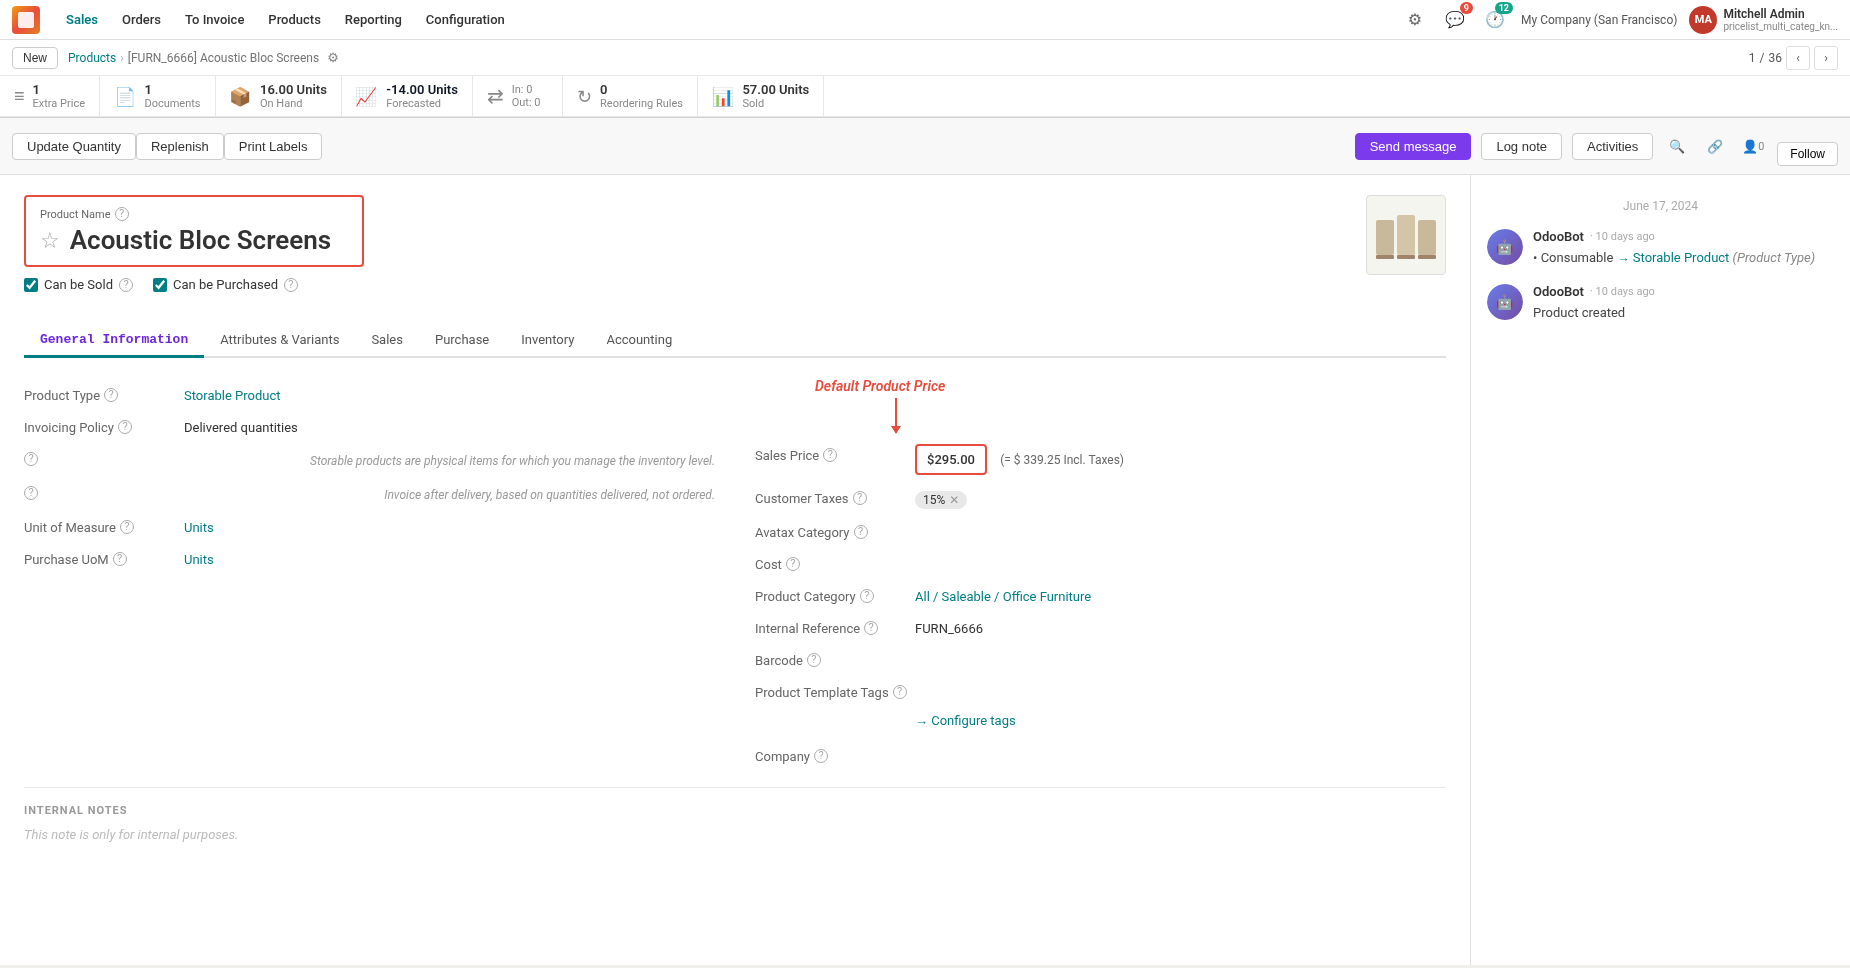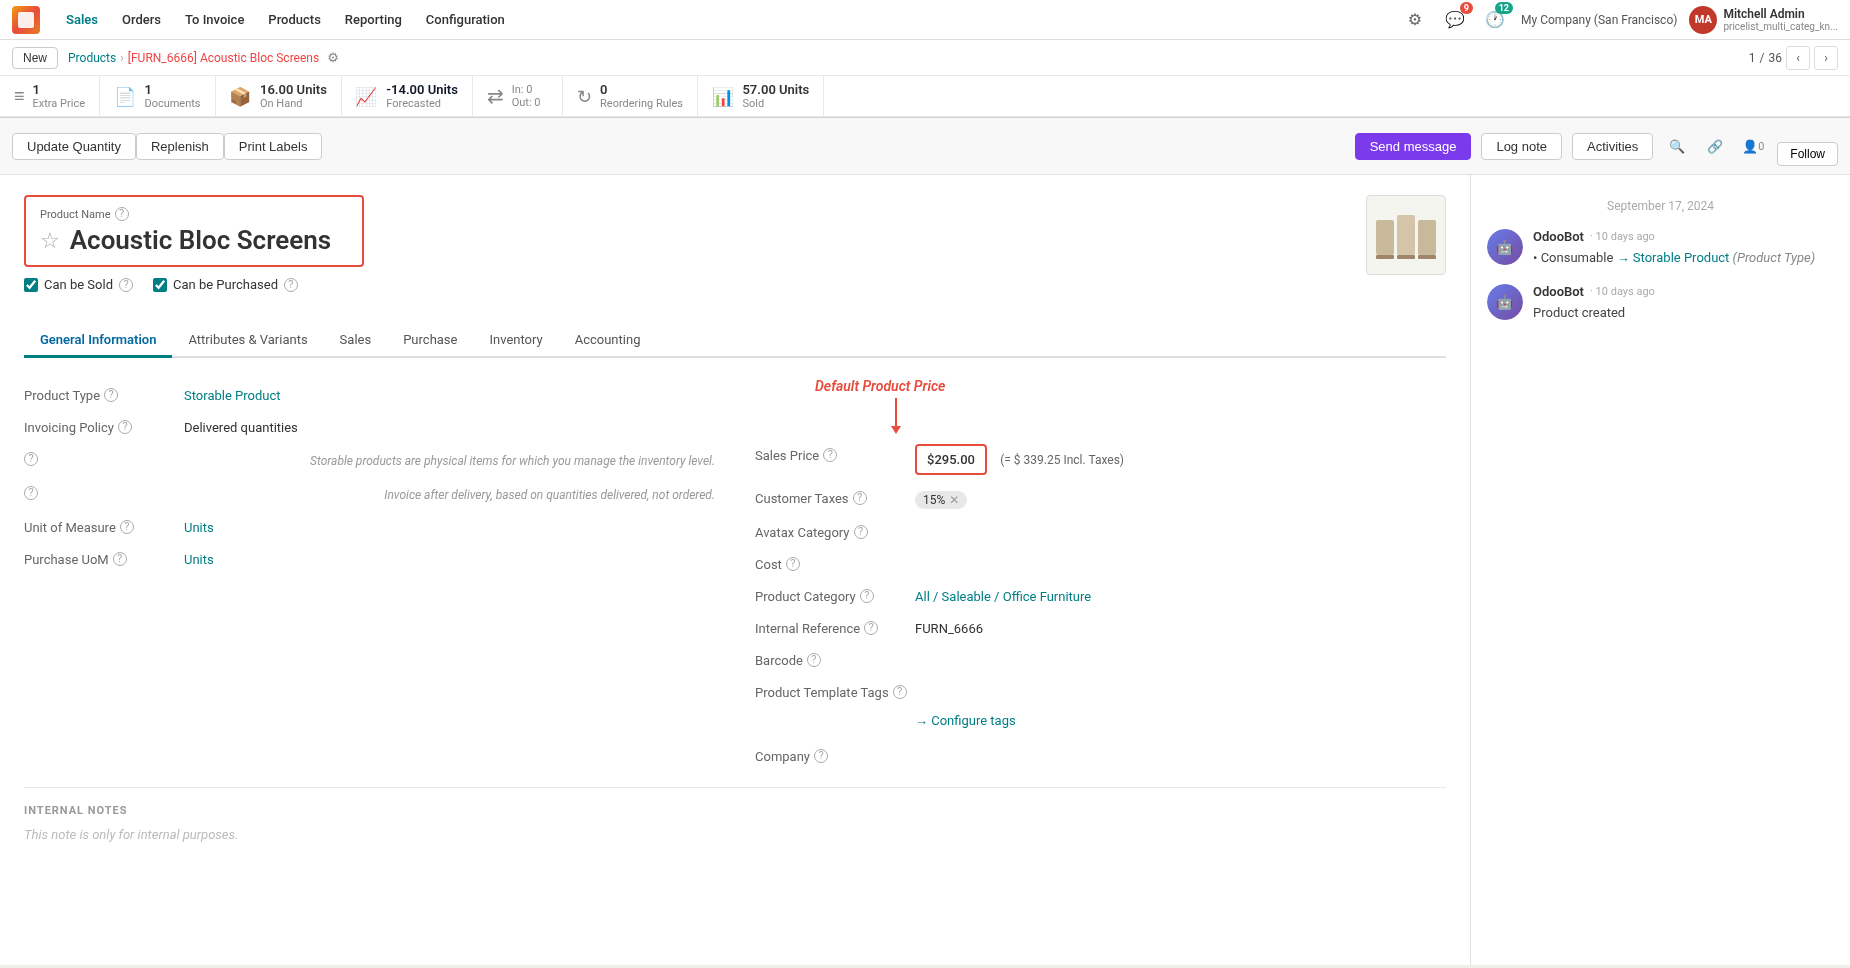--- a/index.html
+++ b/index.html
@@ -21,21 +21,21 @@
     .user-info { display: flex; align-items: center; gap: 6px; }
     .user-avatar { width: 28px; height: 28px; background: #c0392b; border-radius: 50%; display: flex; align-items: center; justify-content: center; color: white; font-size: 11px; font-weight: bold; }
     .user-name { font-size: 12px; font-weight: 600; }
     .user-sub { font-size: 10px; color: #888; }
 
     
     .breadcrumb-bar { background: #fff; padding: 4px 12px; display: flex; align-items: center; border-bottom: 1px solid #e8e8e8; min-height: 36px; }
     .breadcrumb { display: flex; align-items: center; gap: 4px; font-size: 12px; }
     .breadcrumb-link { color: #017e84; cursor: pointer; }
     .breadcrumb-sep { color: #aaa; }
-    .breadcrumb-current { color: #ef4444; font-size: 12px; }
+    .breadcrumb-current { color: #737373; font-size: 12px; }
     .gear-icon { color: #888; font-size: 13px; margin-left: 4px; cursor: pointer; }
 
     
     .stat-bar { background: #fff; border-bottom: 1px solid #e8e8e8; display: flex; align-items: stretch; padding: 0; gap: 0; }
     .stat-btn { display: flex; align-items: center; gap: 8px; padding: 6px 14px; border-right: 1px solid #e8e8e8; cursor: pointer; min-width: 90px; }
     .stat-icon { font-size: 18px; color: #888; flex-shrink: 0; }
     .stat-icon.teal { color: #17a589; }
     .stat-label { font-size: 11px; color: #888; }
     .stat-value { font-size: 13px; font-weight: 600; color: #333; }
     .stat-value.red { color: #0f172a; }
@@ -63,21 +63,21 @@
     .product-image { width: 80px; height: 80px; border: 1px solid #ddd; border-radius: 4px; background: #f5f5f0; display: flex; align-items: center; justify-content: center; margin-left: auto; overflow: hidden; }
 
     
     .checkbox-row { display: flex; gap: 20px; margin-bottom: 16px; align-items: center; }
     .checkbox-item { display: flex; align-items: center; gap: 6px; font-size: 13px; }
     .checkbox-item input[type=checkbox] { accent-color: #017e84; width: 14px; height: 14px; }
 
     
     .tab-bar { display: flex; border-bottom: 2px solid #e0e0e0; margin-bottom: 20px; }
     .tab { padding: 8px 16px; cursor: pointer; font-size: 13px; color: #555; border-bottom: 3px solid transparent; margin-bottom: -2px; }
-    .tab.active { color: #0369a1; border-bottom-color: #017e84; font-weight: 600; }
+    .tab.active { color: #6d28d9; border-bottom-color: #017e84; font-weight: 600; font-family: Liberation Mono, monospace; }
 
     
     .form-two-col { display: grid; grid-template-columns: 1fr 1fr; gap: 0 40px; }
     .form-left { }
     .form-right { }
     .field-row { display: flex; align-items: flex-start; padding: 6px 0; min-height: 32px; }
     .field-label { width: 160px; flex-shrink: 0; font-size: 13px; color: #666; padding-top: 4px; display: flex; align-items: flex-start; gap: 4px; }
     .field-value { flex: 1; font-size: 13px; color: #333; padding-top: 4px; }
     .help-text { color: #999; font-style: italic; font-size: 12px; line-height: 1.5; text-align: right; }
     .field-value.blue-link { color: #017e84; cursor: pointer; }
@@ -440,21 +440,21 @@
     </div>
 
     <div class="internal-notes">
       <div class="internal-notes-label">INTERNAL NOTES</div>
       <div class="notes-placeholder">This note is only for internal purposes.</div>
     </div>
 
   </div>
 
   <div class="chat-area">
-    <div class="chat-date">September 17, 2024</div>
+    <div class="chat-date">June 17, 2024</div>
 
     <div class="chat-msg">
       <div class="chat-avatar">
         <div class="odoobot-icon">🤖</div>
       </div>
       <div class="chat-bubble">
         <div class="chat-header">
           <span class="chat-name">OdooBot</span>
           <span class="chat-time">· 10 days ago</span>
         </div>

